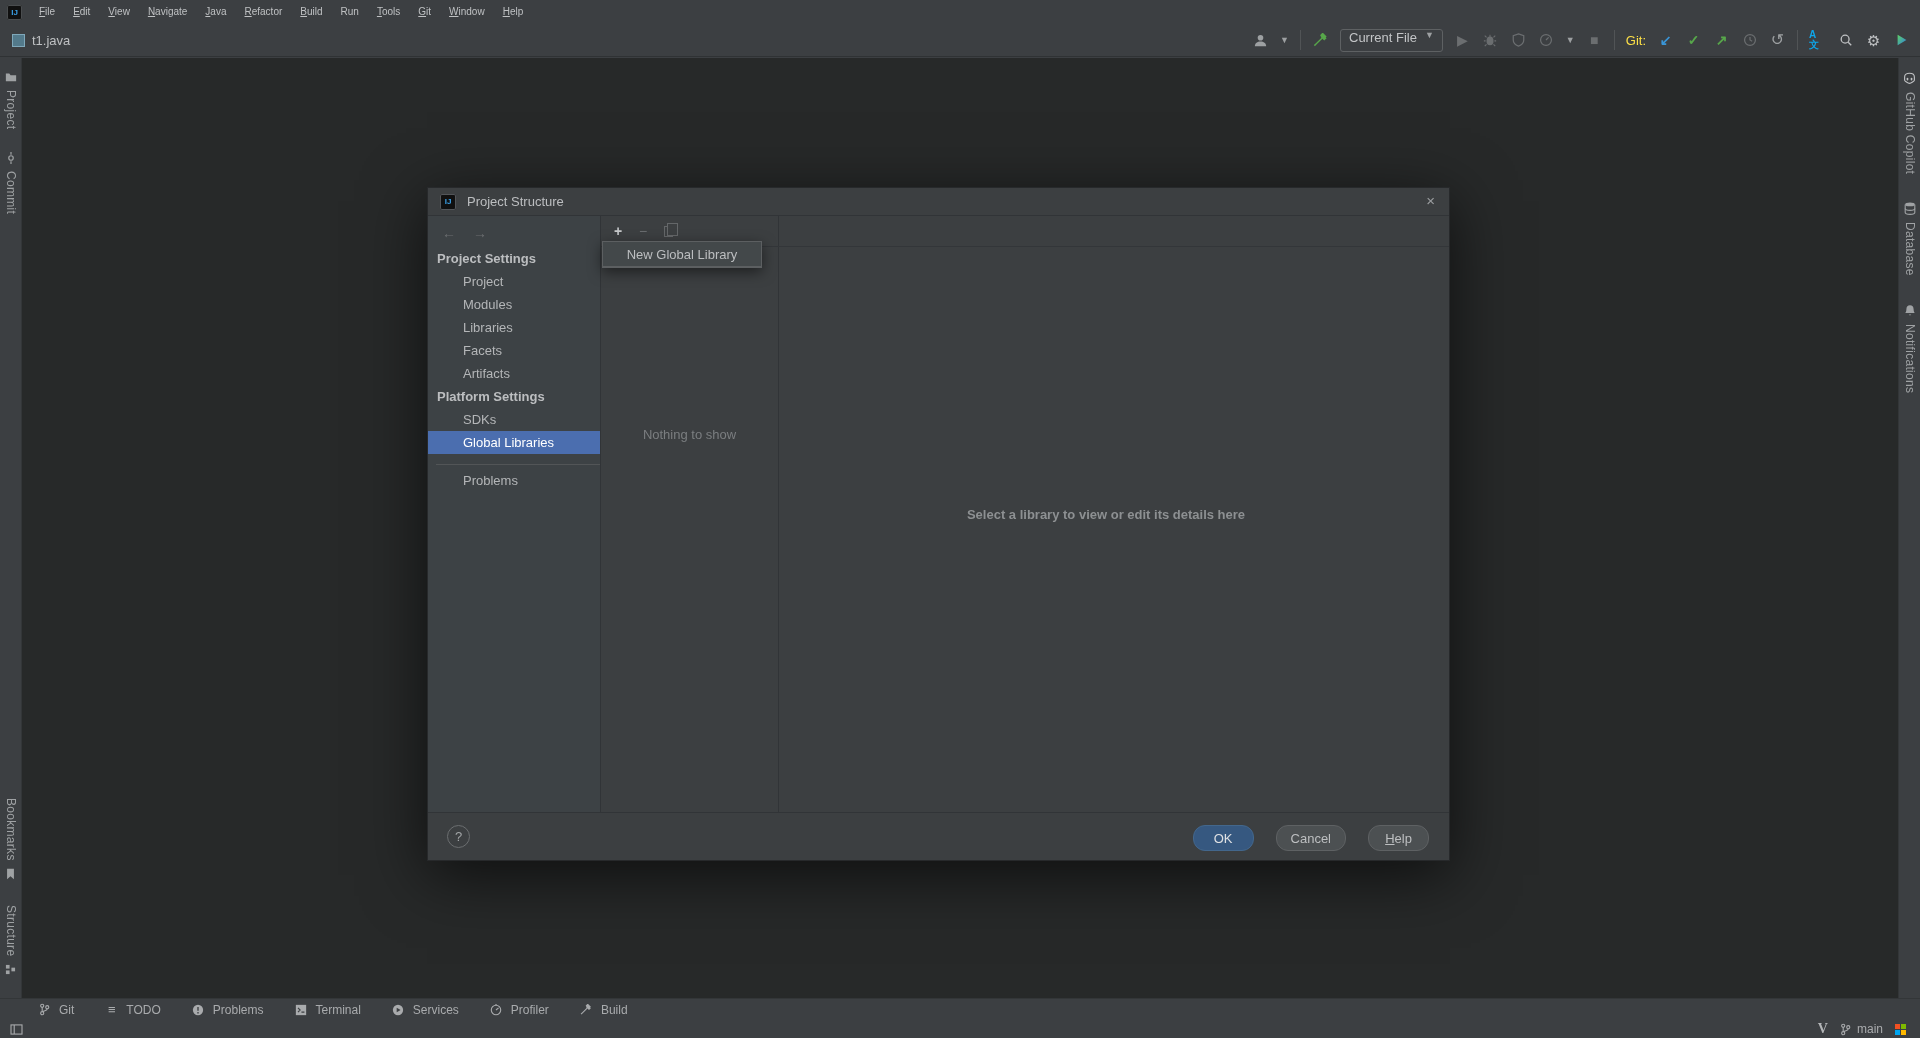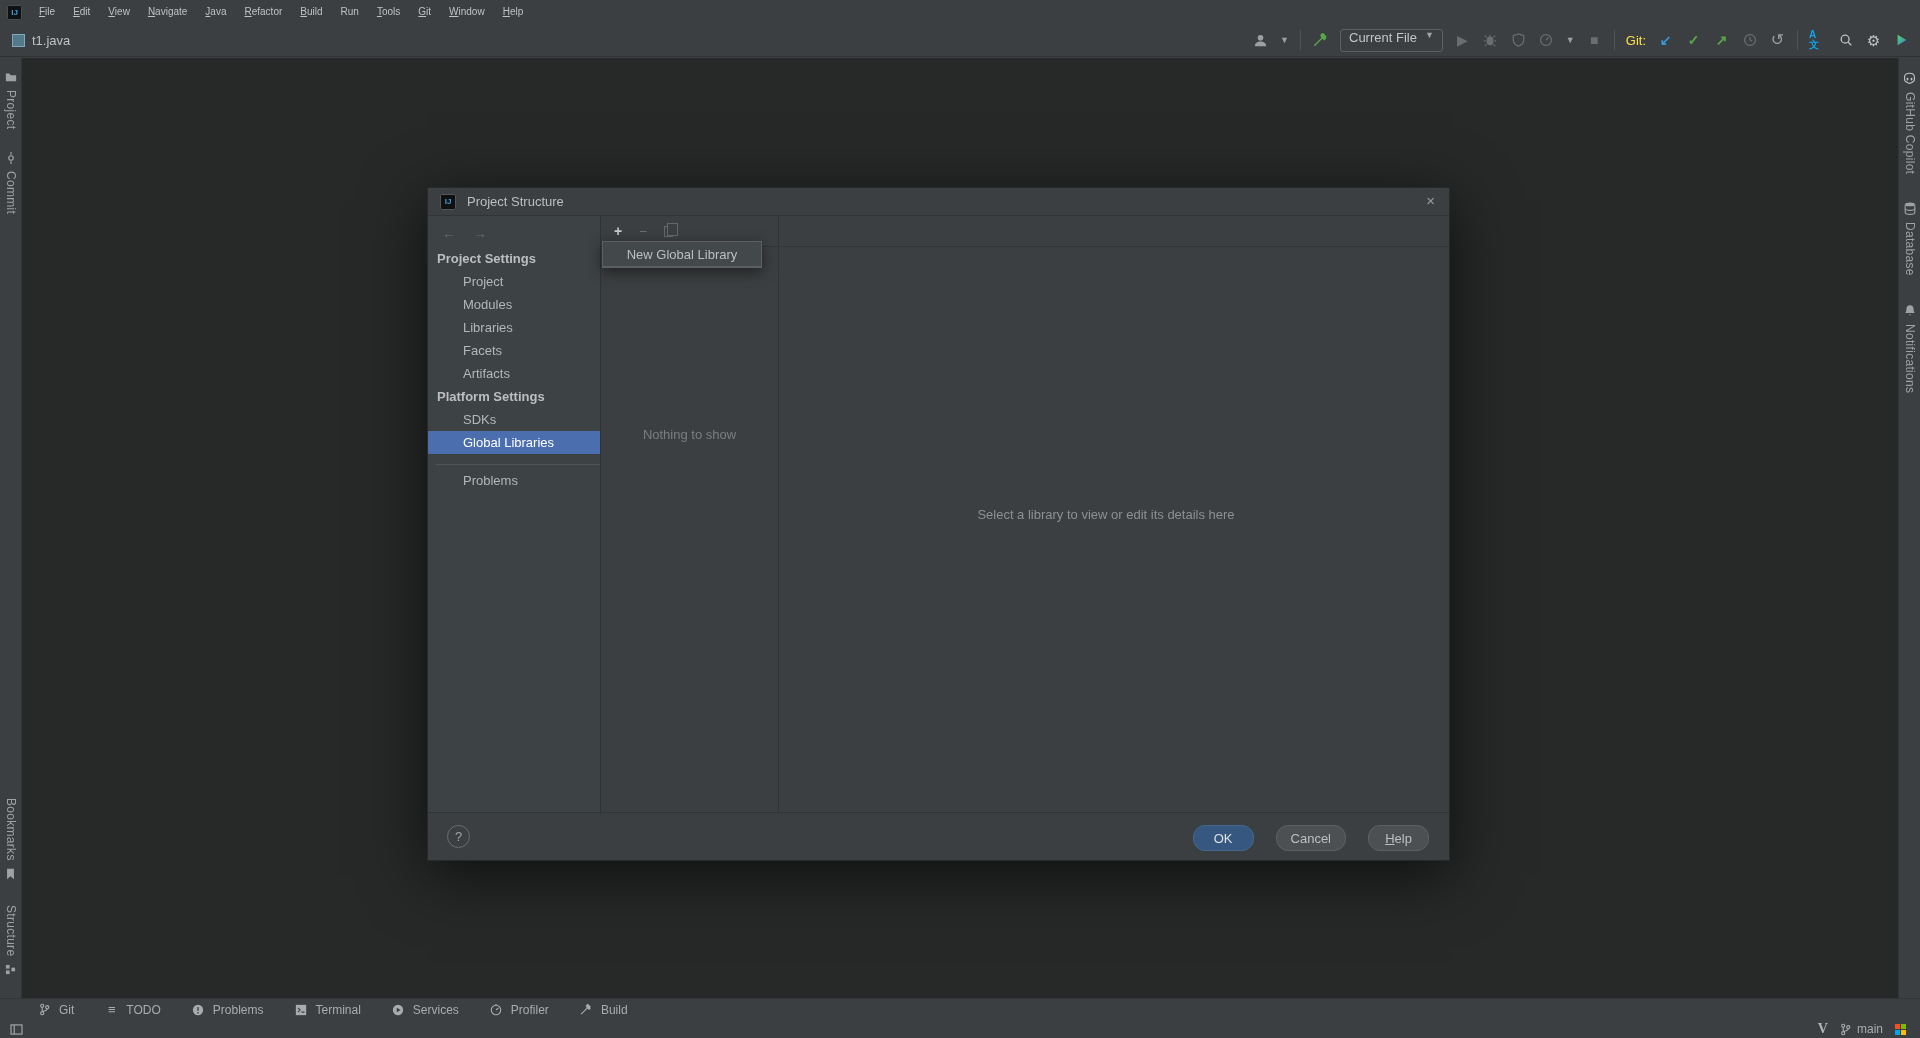--- a/index.html
+++ b/index.html
@@ -80,21 +80,21 @@
   #mid-toolbar { height:30px; display:flex; align-items:center; gap:9px; padding-left:9px; }
   .panel-toolbar-line { position:absolute; left:173px; right:0; top:30px; height:1px; background:#333639; }
   .mini-ico { width:16px; height:16px; display:flex; align-items:center; justify-content:center;
     font-size:14px; }
   .copy-glyph { position:relative; width:9px; height:11px; border:1px solid #85888a; background:#3c3f41; }
   .copy-glyph::before { content:""; position:absolute; left:2px; top:-4px; width:9px; height:11px;
     border:1px solid #85888a; background:#3c3f41; }
   #nothing { position:absolute; top:211px; left:0; right:0; text-align:center; color:#7b7e80; font-size:13px; }
 
   #dlg-right { position:absolute; left:351px; top:0; right:0; bottom:0; }
-  #detail-hint { position:absolute; top:291px; left:0; right:16px; text-align:center; color:#8d9092; font-size:13px; }
+  #detail-hint { position:absolute; top:291px; left:0; right:16px; text-align:center; color:#8d9092; font-size:13px;font-weight:bold; }
 
   
   #popup { position:absolute; left:174px; top:53px; width:160px; background:#0c4a6e;
     border:1px solid #5c5f61; box-shadow:0 4px 14px rgba(0,0,0,.5); z-index:12; }
   #popup-header { height:25px; line-height:25px; text-align:center; background:#43484a;
     border-bottom:1px solid #5c5f61; font-size:13px; color:#bcbec0; }
   .popup-row { height:20px; display:flex; align-items:center; gap:6px; padding-left:6px;
     font-size:13px; color:#bcbec0; cursor:default; }
   .popup-row.selected { background:#3c6cc8; color:#f0f2f4; }
   .java-lib-icon { width:11px; height:11px;

